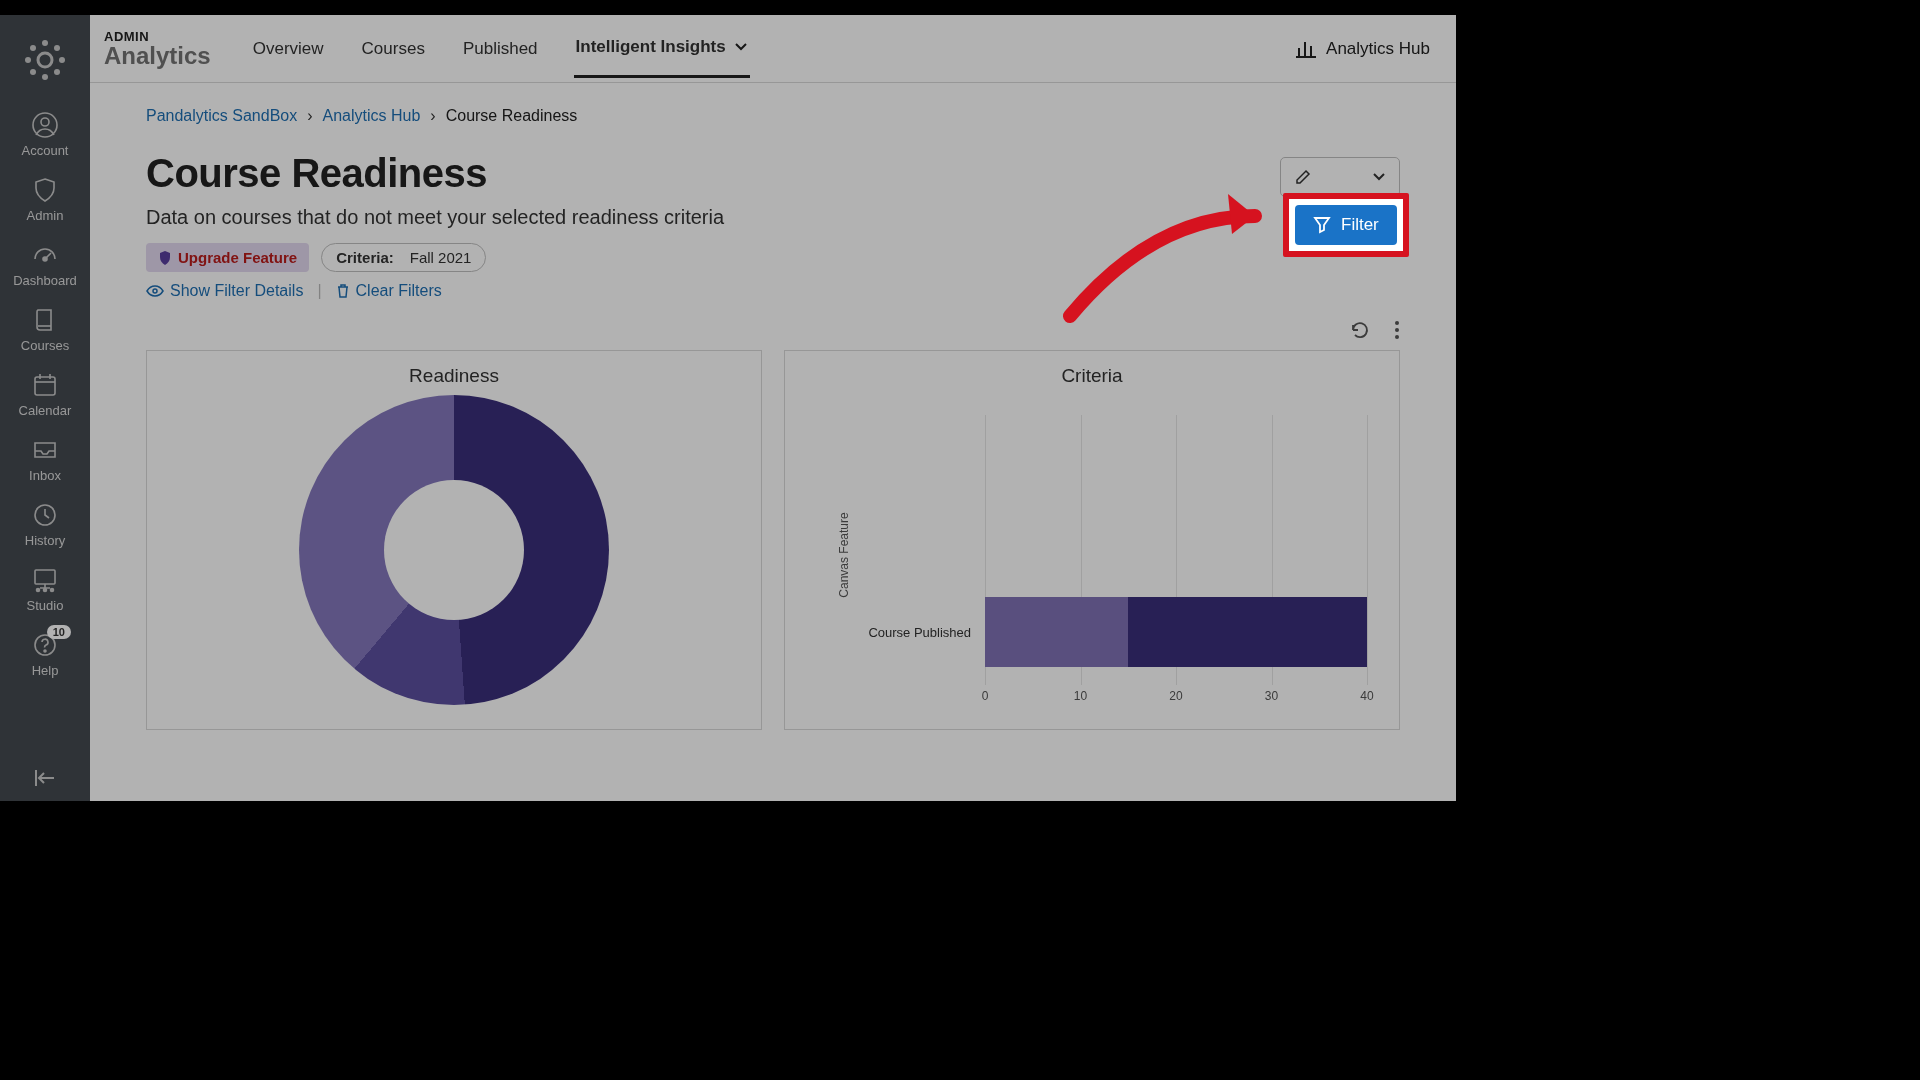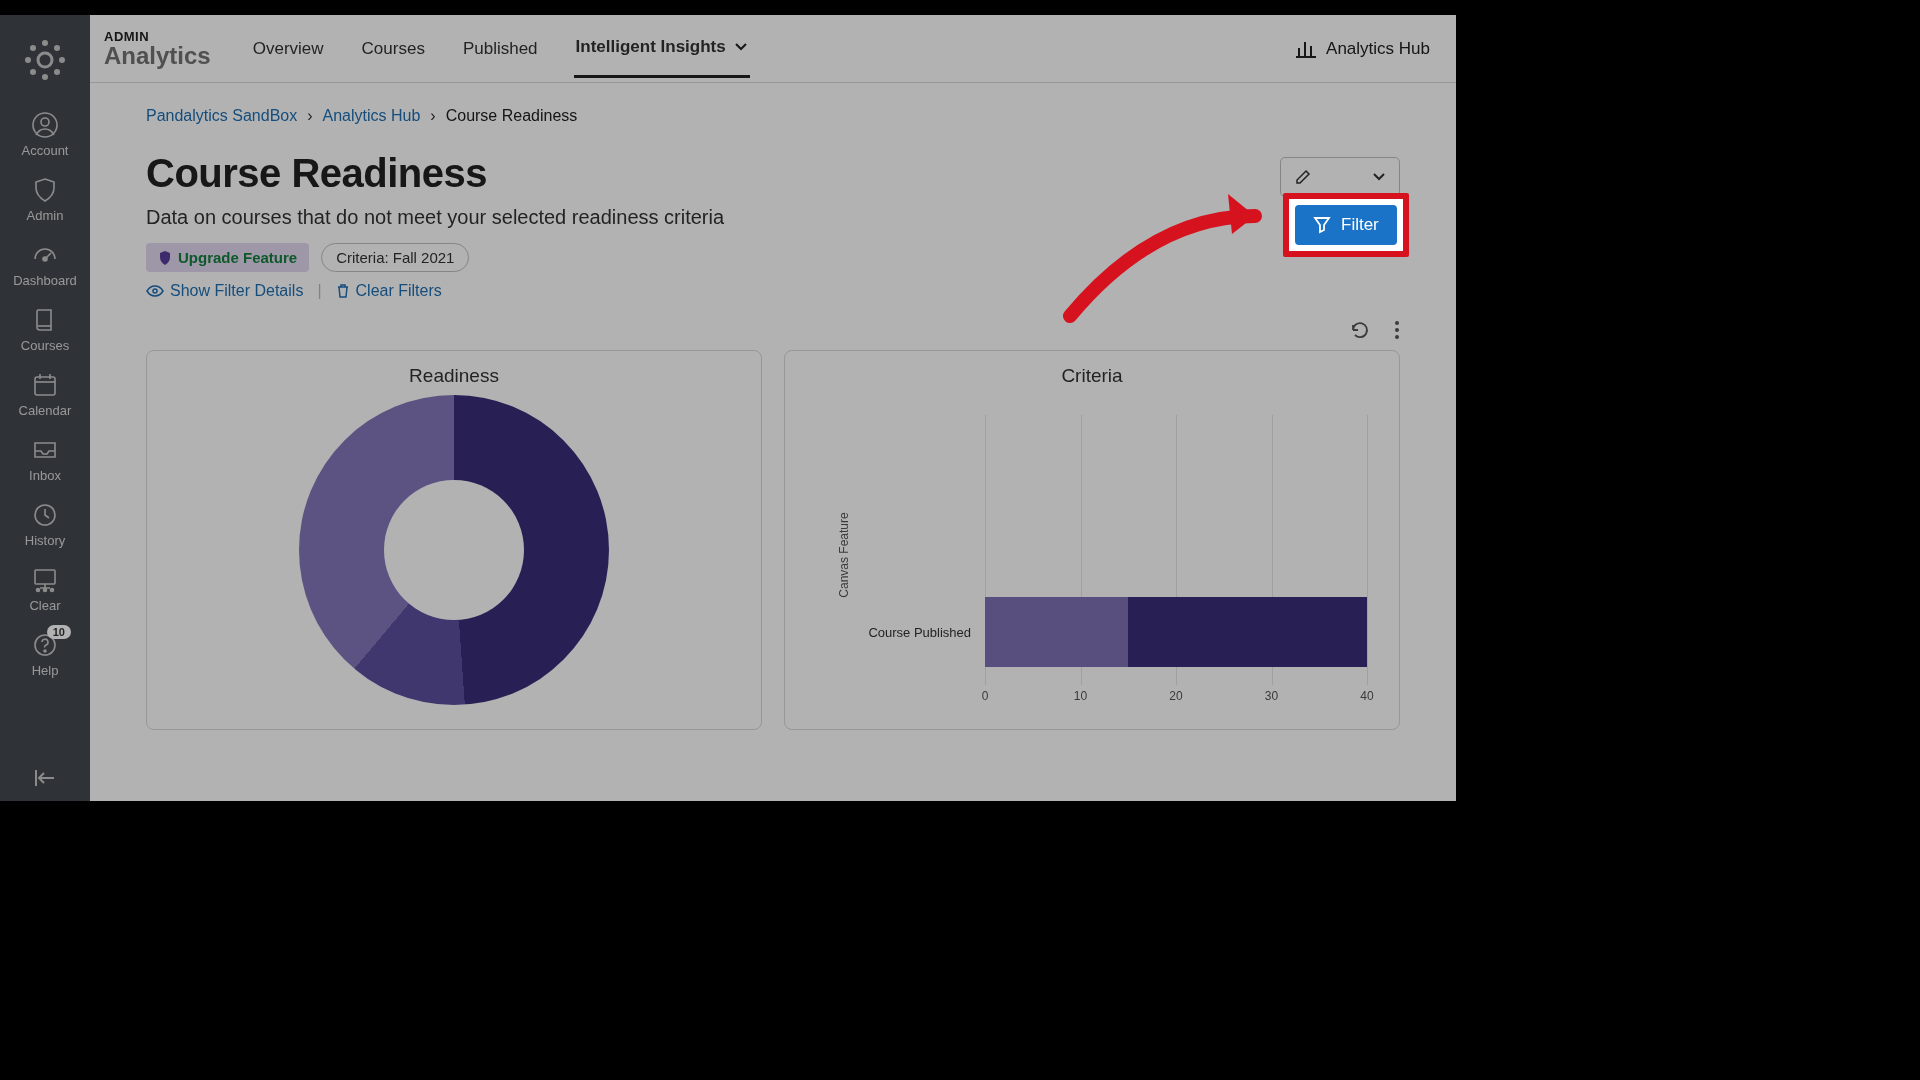--- a/index.html
+++ b/index.html
@@ -46,32 +46,32 @@
   .page-header-row { display:flex; align-items:flex-start; margin-top:26px; }
   .page-header { flex:1; }
   h1 { font-size:40px; font-weight:700; color:#222; letter-spacing:-0.5px; }
   .subtitle { font-size:20px; color:#333; margin-top:10px; }
 
   .header-actions { display:flex; align-items:center; gap:14px; margin-top:6px; }
   .btn-white { height:40px; border:1px solid #bfbfbf; border-radius:5px; background:#fff; display:flex; align-items:center; padding:0 14px; gap:8px; font-size:16px; color:#222; cursor:pointer; }
   .btn-blue { height:40px; border:none; border-radius:4px; background:#1a73c7; color:#fff; display:flex; align-items:center; padding:14px 18px; gap:10px; font-size:17px; cursor:pointer; }
 
   .chips { display:flex; align-items:center; gap:12px; margin-top:14px; }
-  .chip-purple { background:#e2d8f0; color:#15803d; font-size:15px; font-weight:600; padding:6px 12px; border-radius:4px; display:flex; align-items:center; gap:6px; }
+  .chip-purple { background:#e2d8f0; color:#b91c1c; font-size:15px; font-weight:600; padding:6px 12px; border-radius:4px; display:flex; align-items:center; gap:6px; }
   .chip-outline { border:1px solid #bfbfbf; border-radius:16px; padding:5px 14px; font-size:15px; color:#333; }
-  .chip-outline b { font-weight:400; margin-right:4px; }
+  .chip-outline b { font-weight:700; margin-right:16px; }
 
   .filter-links { display:flex; align-items:center; gap:14px; margin-top:10px; color:#1f6fb2; font-size:16px; }
   .filter-links .divider { color:#bbb; }
   .link { display:flex; align-items:center; gap:6px; cursor:pointer; }
 
   .toolbar-right { display:flex; justify-content:flex-end; gap:24px; margin-top:20px; color:#555; }
 
   .cards { display:flex; gap:22px; margin-top:10px; }
-  .card { flex:1; border:1px solid #d9d9d9; border-radius:8px; padding:14px 20px 0; height:380px; position:relative; overflow:hidden; }
+  .card { flex:1; border:1px solid #d9d9d9; border-radius:0; padding:14px 20px 0; height:380px; position:relative; overflow:hidden; }
   .card h3 { text-align:center; font-size:19px; font-weight:500; color:#333; margin-bottom:8px; }
 
   
   .donut { width:310px; height:310px; border-radius:50%; margin:0 auto; position:relative;
     background: conic-gradient(
       #3a2e7a 0deg 176deg,
       #5c4fa0 176deg 220deg,
       #8478bc 220deg 360deg
     );
   }
@@ -189,21 +189,21 @@
       <div class="rail-item">
         <span class="ico">
           <svg width="28" height="26" viewBox="0 0 28 26" fill="none" stroke="#c8c8c8" stroke-width="1.6">
               <rect x="4" y="3" width="20" height="14" rx="1"></rect>
               <path d="M9 21h10M14 17v4"></path>
               <circle cx="7" cy="23" r="1.5" fill="#c8c8c8"></circle>
               <circle cx="14" cy="23" r="1.5" fill="#c8c8c8"></circle>
               <circle cx="21" cy="23" r="1.5" fill="#c8c8c8"></circle>
             </svg>
         </span>
-        <span>Clear</span>
+        <span>Studio</span>
       </div>
       <div class="rail-item">
         <span class="ico badge-wrap">
           <svg width="26" height="26" viewBox="0 0 26 26" fill="none" stroke="#c8c8c8" stroke-width="1.6">
               <circle cx="13" cy="13" r="10"></circle>
               <path d="M10 10a3 3 0 1 1 4 3c-1 .6-1.5 1.2-1.5 2.5"></path>
               <circle cx="13" cy="19" r="1" fill="#c8c8c8"></circle>
             </svg>
           <span class="badge">10</span>
         </span>

